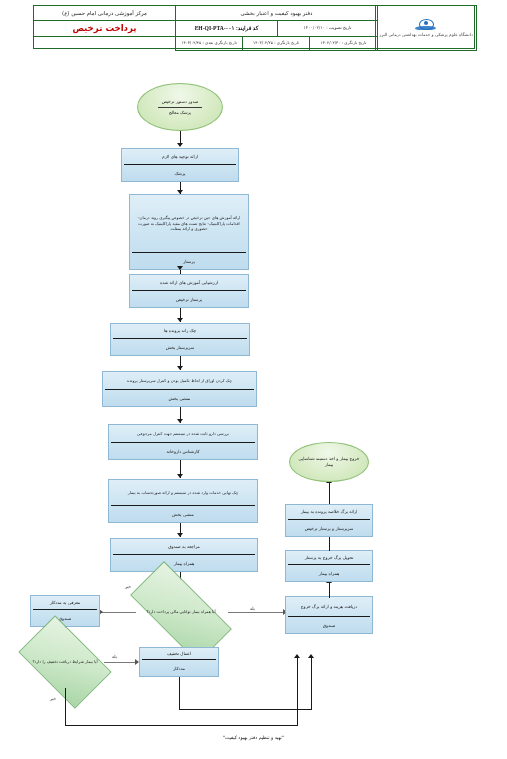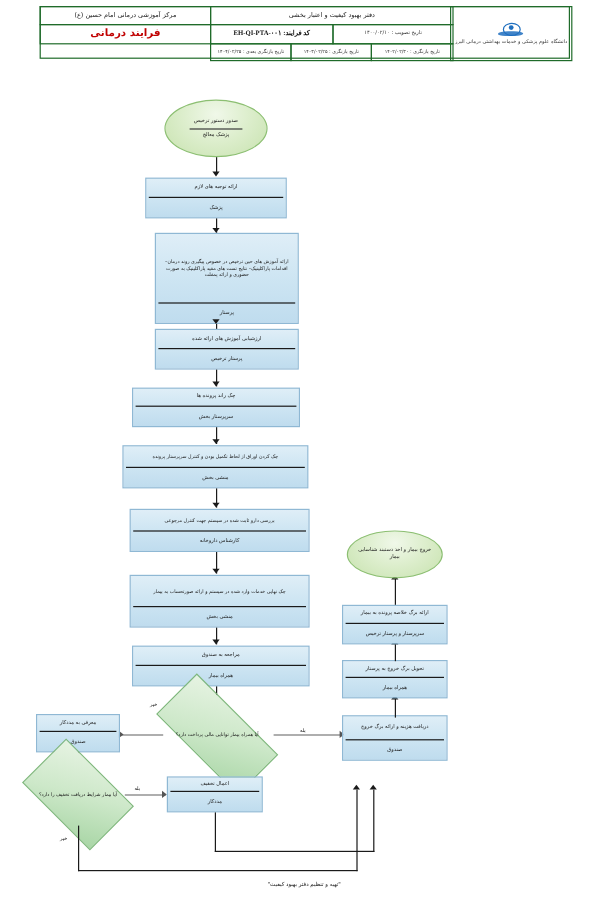--- a/index.html
+++ b/index.html
@@ -93,21 +93,21 @@
         <div class="sw"></div>
     </div>
     <span class="h-org">دانشگاه علوم پزشکی و خدمات بهداشتی درمانی البرز</span>
   </div>
 
   <div class="cell h-title">دفتر بهبود کیفیت و اعتبار بخشی</div>
 
   <div class="cell h-code">کد فرایند: EH-QI-PTA-۰۰۱</div>
 
   <div class="cell h-name">
-    <span>فرایند درمانی</span>
+    <span>پرداخت ترخیص</span>
   </div>
 
   <div class="cell h-center">مرکز آموزشی درمانی  امام حسین (ع)</div>
 
   <div class="cell h-d1">تاریخ تصویب : ۱۴۰۰/۰۲/۱۰</div>
   <div class="cell h-d2">تاریخ بازنگری بعدی : ۱۴۰۴/۰۲/۲۵</div>
   <div class="cell h-d3">تاریخ بازنگری : ۱۴۰۳/۰۲/۲۵</div>
   <div class="cell h-d4">تاریخ بازنگری : ۱۴۰۲/۰۲/۳۰</div>
 </div>
 

